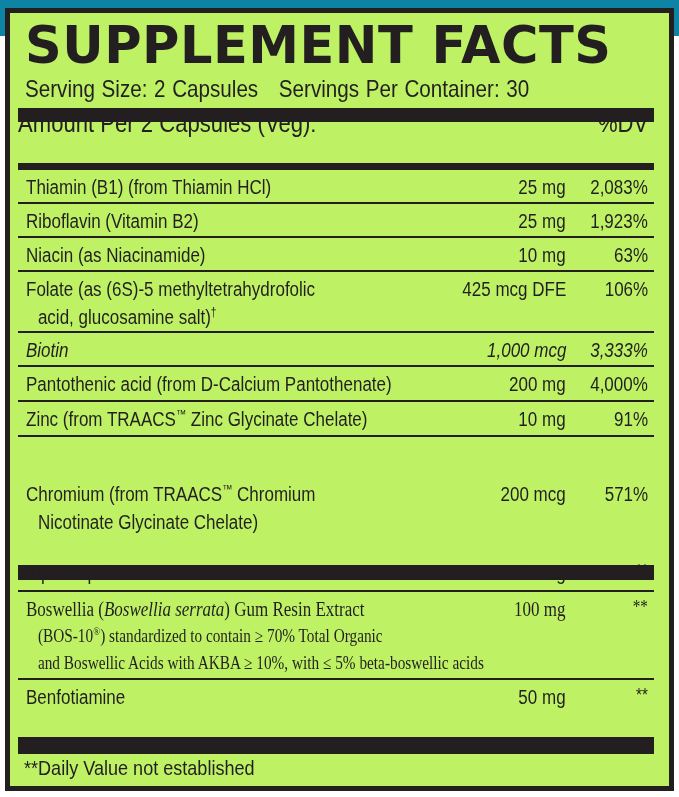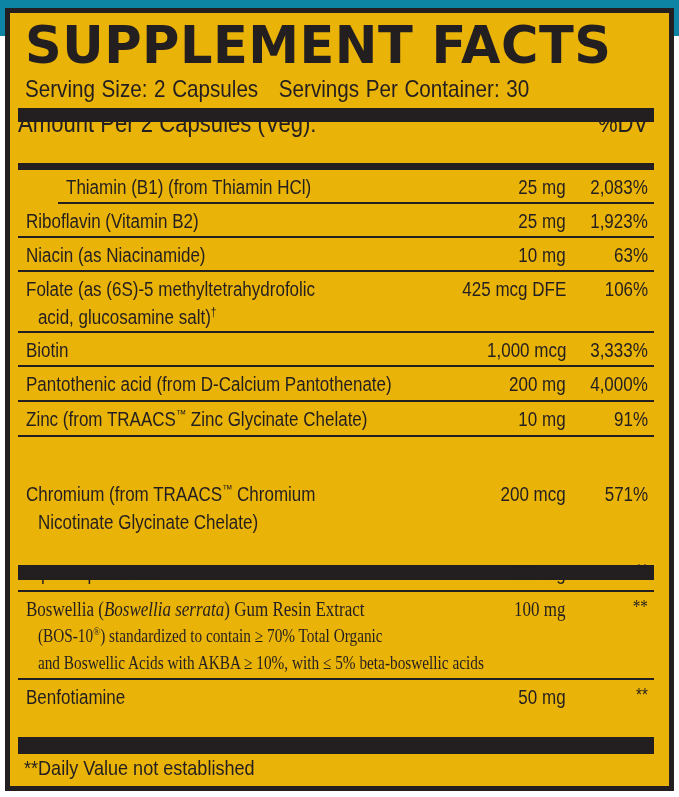--- a/index.html
+++ b/index.html
@@ -8,21 +8,21 @@
     background:#ffffff;
     font-family:"Liberation Sans", "DejaVu Sans", sans-serif;
     color:#231f20;
   }
   .teal-band {
     position:absolute; left:0; top:0; width:679px; height:36px;
     background:#0e84a5;
   }
   .panel {
     position:absolute; left:5px; top:8px; width:659px; height:773px;
-    background:#eab308;
+    background:#bef264;
     border:5px solid #231f20;
   }
   .title {
     position:absolute; left:15px; top:4px; width:630px;
     font-family:"DejaVu Sans", sans-serif; font-weight:bold;
     font-size:51px; line-height:58px; letter-spacing:0.5px;
     color:#231f20; white-space:nowrap;
     transform:scaleX(1.0); transform-origin:left top;
   }
   .serving {
@@ -87,21 +87,21 @@
 <div class="thick-bar" style="top:108px;height:14px;"></div>
 
 <div class="amount-header">
   <span class="lbl">Amount Per 2 Capsules (Veg):</span>
   <span class="dv">%DV</span>
 </div>
 
 <div class="thick-bar" style="top:163px;height:7px;"></div>
 
 <div class="rows" style="top:170px;">
-  <div class="row" style="height:32px;margin-left:40px;">
+  <div class="row" style="height:32px;">
     <span class="name">Thiamin (B1) (from Thiamin HCl)</span>
     <span class="amt">25 mg</span>
     <span class="dvv">2,083%</span>
   </div>
   <div class="row" style="height:32px;">
     <span class="name">Riboflavin (Vitamin B2)</span>
     <span class="amt">25 mg</span>
     <span class="dvv">1,923%</span>
   </div>
   <div class="row" style="height:32px;">
@@ -110,21 +110,21 @@
     <span class="dvv">63%</span>
   </div>
   <div class="row" style="height:59px;">
     <span class="name">
       <span>Folate (as (6S)-5 methyltetrahydrofolic</span>
       <span class="sub"><span>acid, glucosamine salt)</span><sup>†</sup></span>
     </span>
     <span class="amt">425 mcg DFE</span>
     <span class="dvv">106%</span>
   </div>
-  <div class="row" style="height:32px;">
+  <div class="row" style="height:32px;font-style:italic;">
     <span class="name">Biotin</span>
     <span class="amt">1,000 mcg</span>
     <span class="dvv">3,333%</span>
   </div>
   <div class="row" style="height:33px;">
     <span class="name">Pantothenic acid (from D-Calcium Pantothenate)</span>
     <span class="amt">200 mg</span>
     <span class="dvv">4,000%</span>
   </div>
   <div class="row" style="height:33px;">

